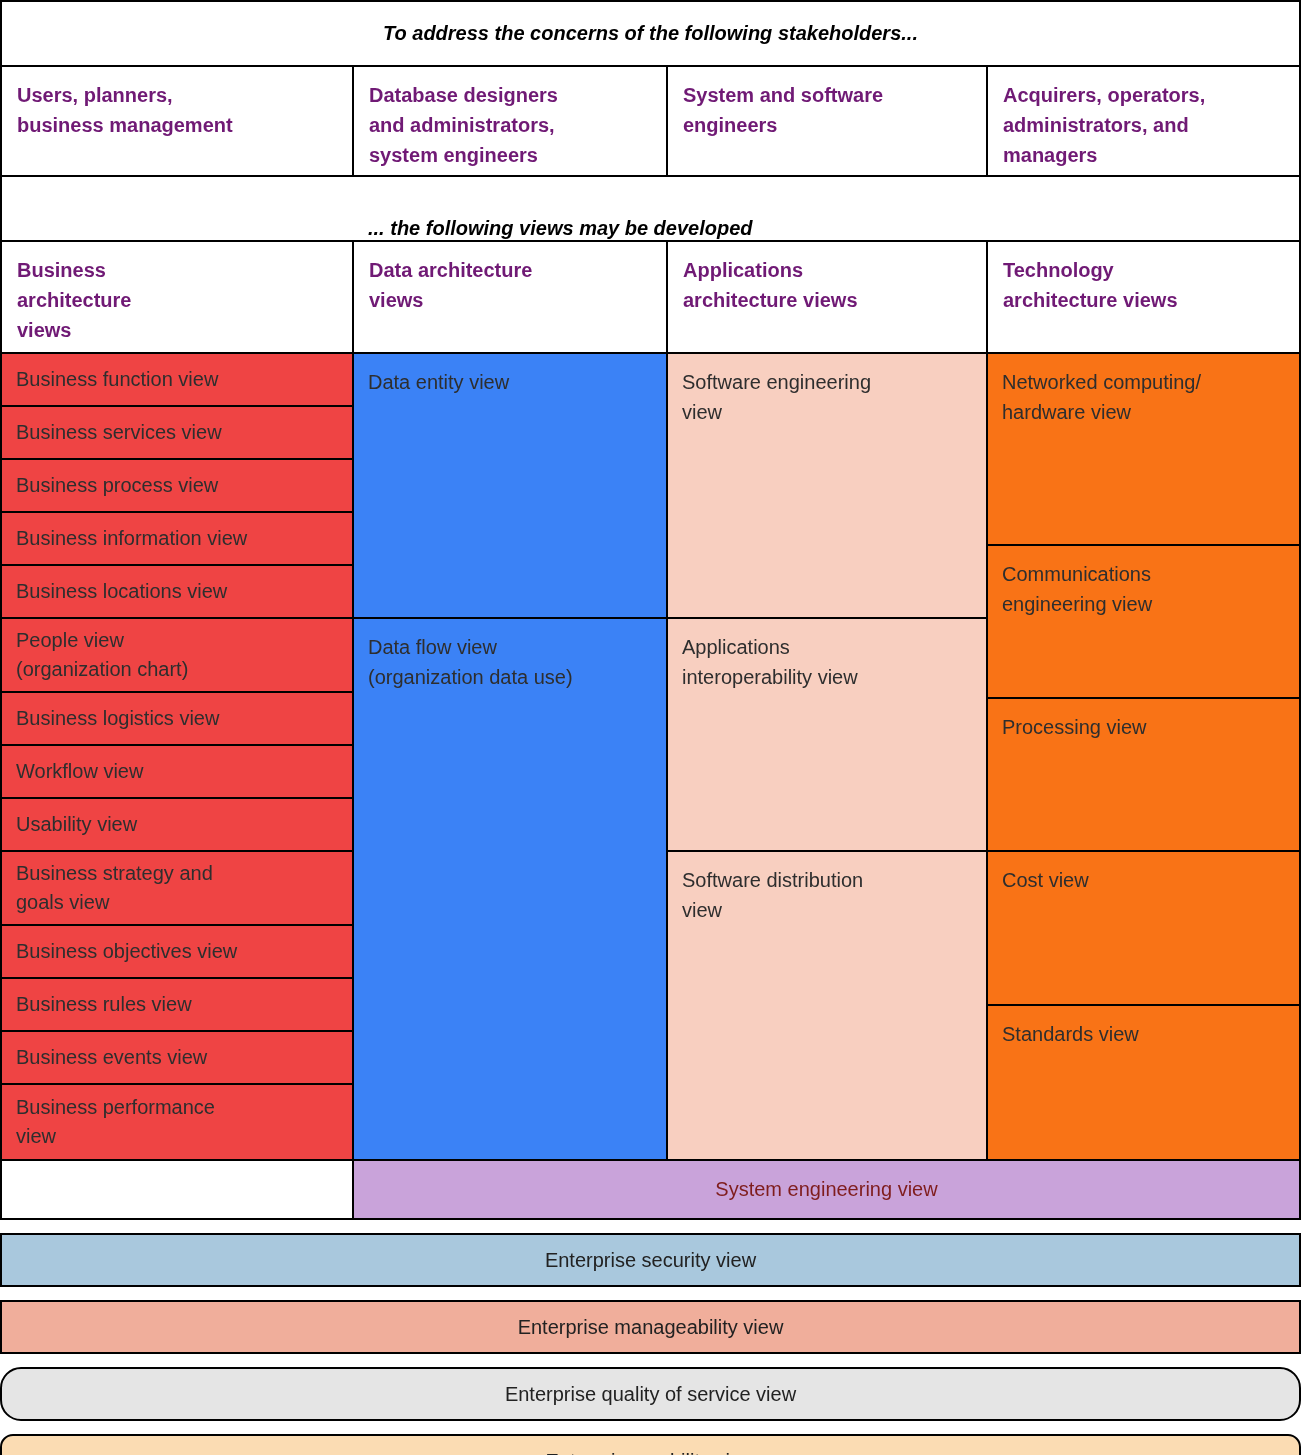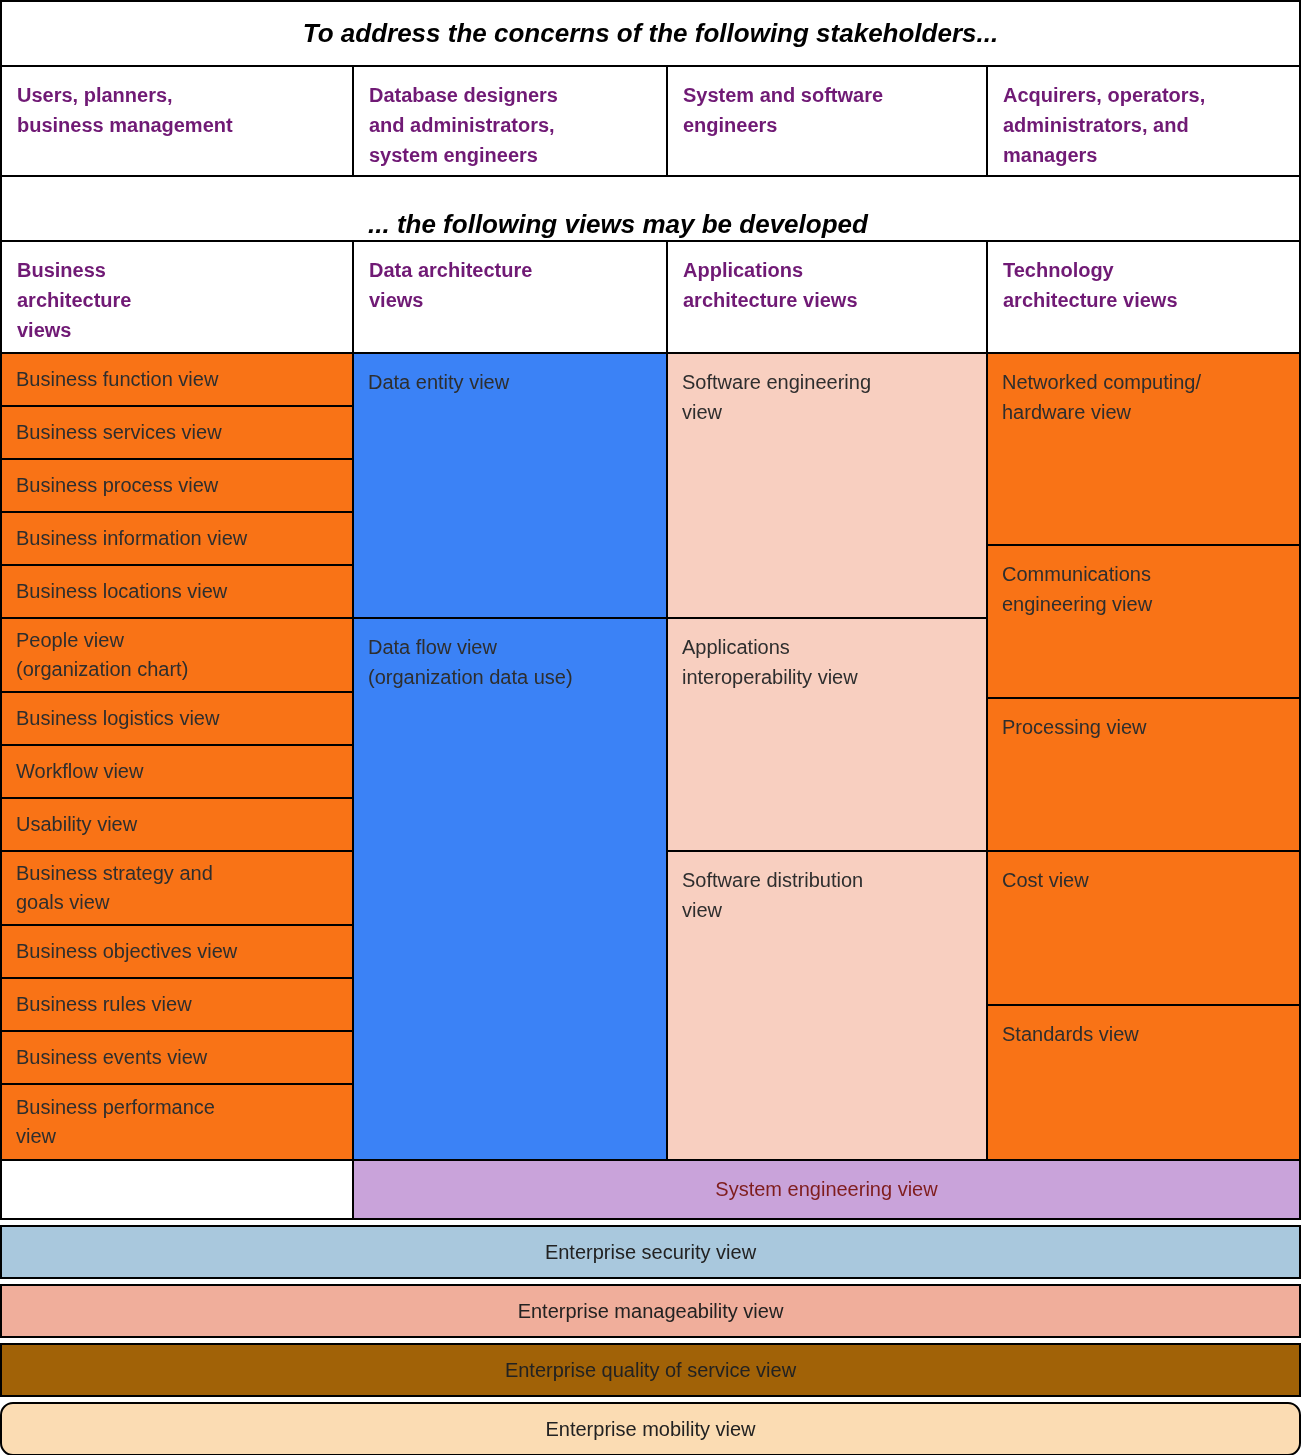--- a/index.html
+++ b/index.html
@@ -22,21 +22,21 @@
 
   
   .w1 { width: 352px; flex: 0 0 352px; }
   .w2 { width: 314px; flex: 0 0 314px; }
   .w3 { width: 320px; flex: 0 0 320px; }
   .w4 { flex: 1 1 auto; }
 
   
   .title-row { height: 65px; align-items: center; justify-content: center; }
   .title-text {
-    font-size: 26px; font-weight: bold; font-style: italic; color: #000;
+    font-size: 20px; font-weight: bold; font-style: italic; color: #000;
   }
   .views-title-row { height: 65px; align-items: flex-end; justify-content: flex-start; }
   .views-title-row .title-text { padding-left: 366px; }
 
   
   .stakeholders-row { height: 110px; }
   .headers-row { height: 112px; }
   .head-cell {
     padding: 13px 15px;
     font-size: 20px; font-weight: bold; line-height: 1.5; color: #701a75;
@@ -67,21 +67,21 @@
   .sys-row { height: 57px; }
   .empty-cell { background: #fff; }
   .purple-cell {
     flex: 1 1 auto;
     display: flex; align-items: center; justify-content: center;
     font-size: 20px; color: #7f1d1d;
   }
 
   
   .strip {
-    width: 1301px; height: 54px; margin-top: 5px;
+    width: 1301px; height: 54px; margin-top: 13px;
     border: 2px solid #000;
     display: flex; align-items: center; justify-content: center;
     font-size: 20px; color: #222;
   }
 </style>
 </head>
 <body>
 
 <div class="table">
 
@@ -113,21 +113,21 @@
     <div class="cell head-cell pre w2">Data architecture
 views</div>
     <div class="cell head-cell pre w3">Applications
 architecture views</div>
     <div class="cell head-cell pre w4">Technology
 architecture views</div>
   </div>
 
   <div class="row body-row">
 
-    <div class="col w1" style="background-color: #f97316;">
+    <div class="col w1" style="background-color: #ef4444;">
       <div class="vcell pre" style="height:53px">Business function view</div>
       <div class="vcell pre" style="height:53px">Business services view</div>
       <div class="vcell pre" style="height:53px">Business process view</div>
       <div class="vcell pre" style="height:53px">Business information view</div>
       <div class="vcell pre" style="height:53px">Business locations view</div>
       <div class="vcell pre" style="height:74px">People view
 (organization chart)</div>
       <div class="vcell pre" style="height:53px">Business logistics view</div>
       <div class="vcell pre" style="height:53px">Workflow view</div>
       <div class="vcell pre" style="height:53px">Usability view</div>
@@ -169,14 +169,14 @@
 
   <div class="row sys-row">
     <div class="cell empty-cell w1"></div>
     <div class="cell purple-cell" style="background-color: rgb(201, 163, 218);">System engineering view</div>
   </div>
 
 </div>
 
 <div class="strip" style="background-color: rgb(169, 200, 221);">Enterprise security view</div>
 <div class="strip" style="background-color: rgb(240, 174, 155);">Enterprise manageability view</div>
-<div class="strip" style="background-color: #a16207;">Enterprise quality of service view</div>
+<div class="strip" style="background-color: #e5e5e5; border-radius: 21px;">Enterprise quality of service view</div>
 <div class="strip" style="background-color: rgb(251, 220, 179); border-radius: 13px;">Enterprise mobility view</div>
 
 </body></html>

